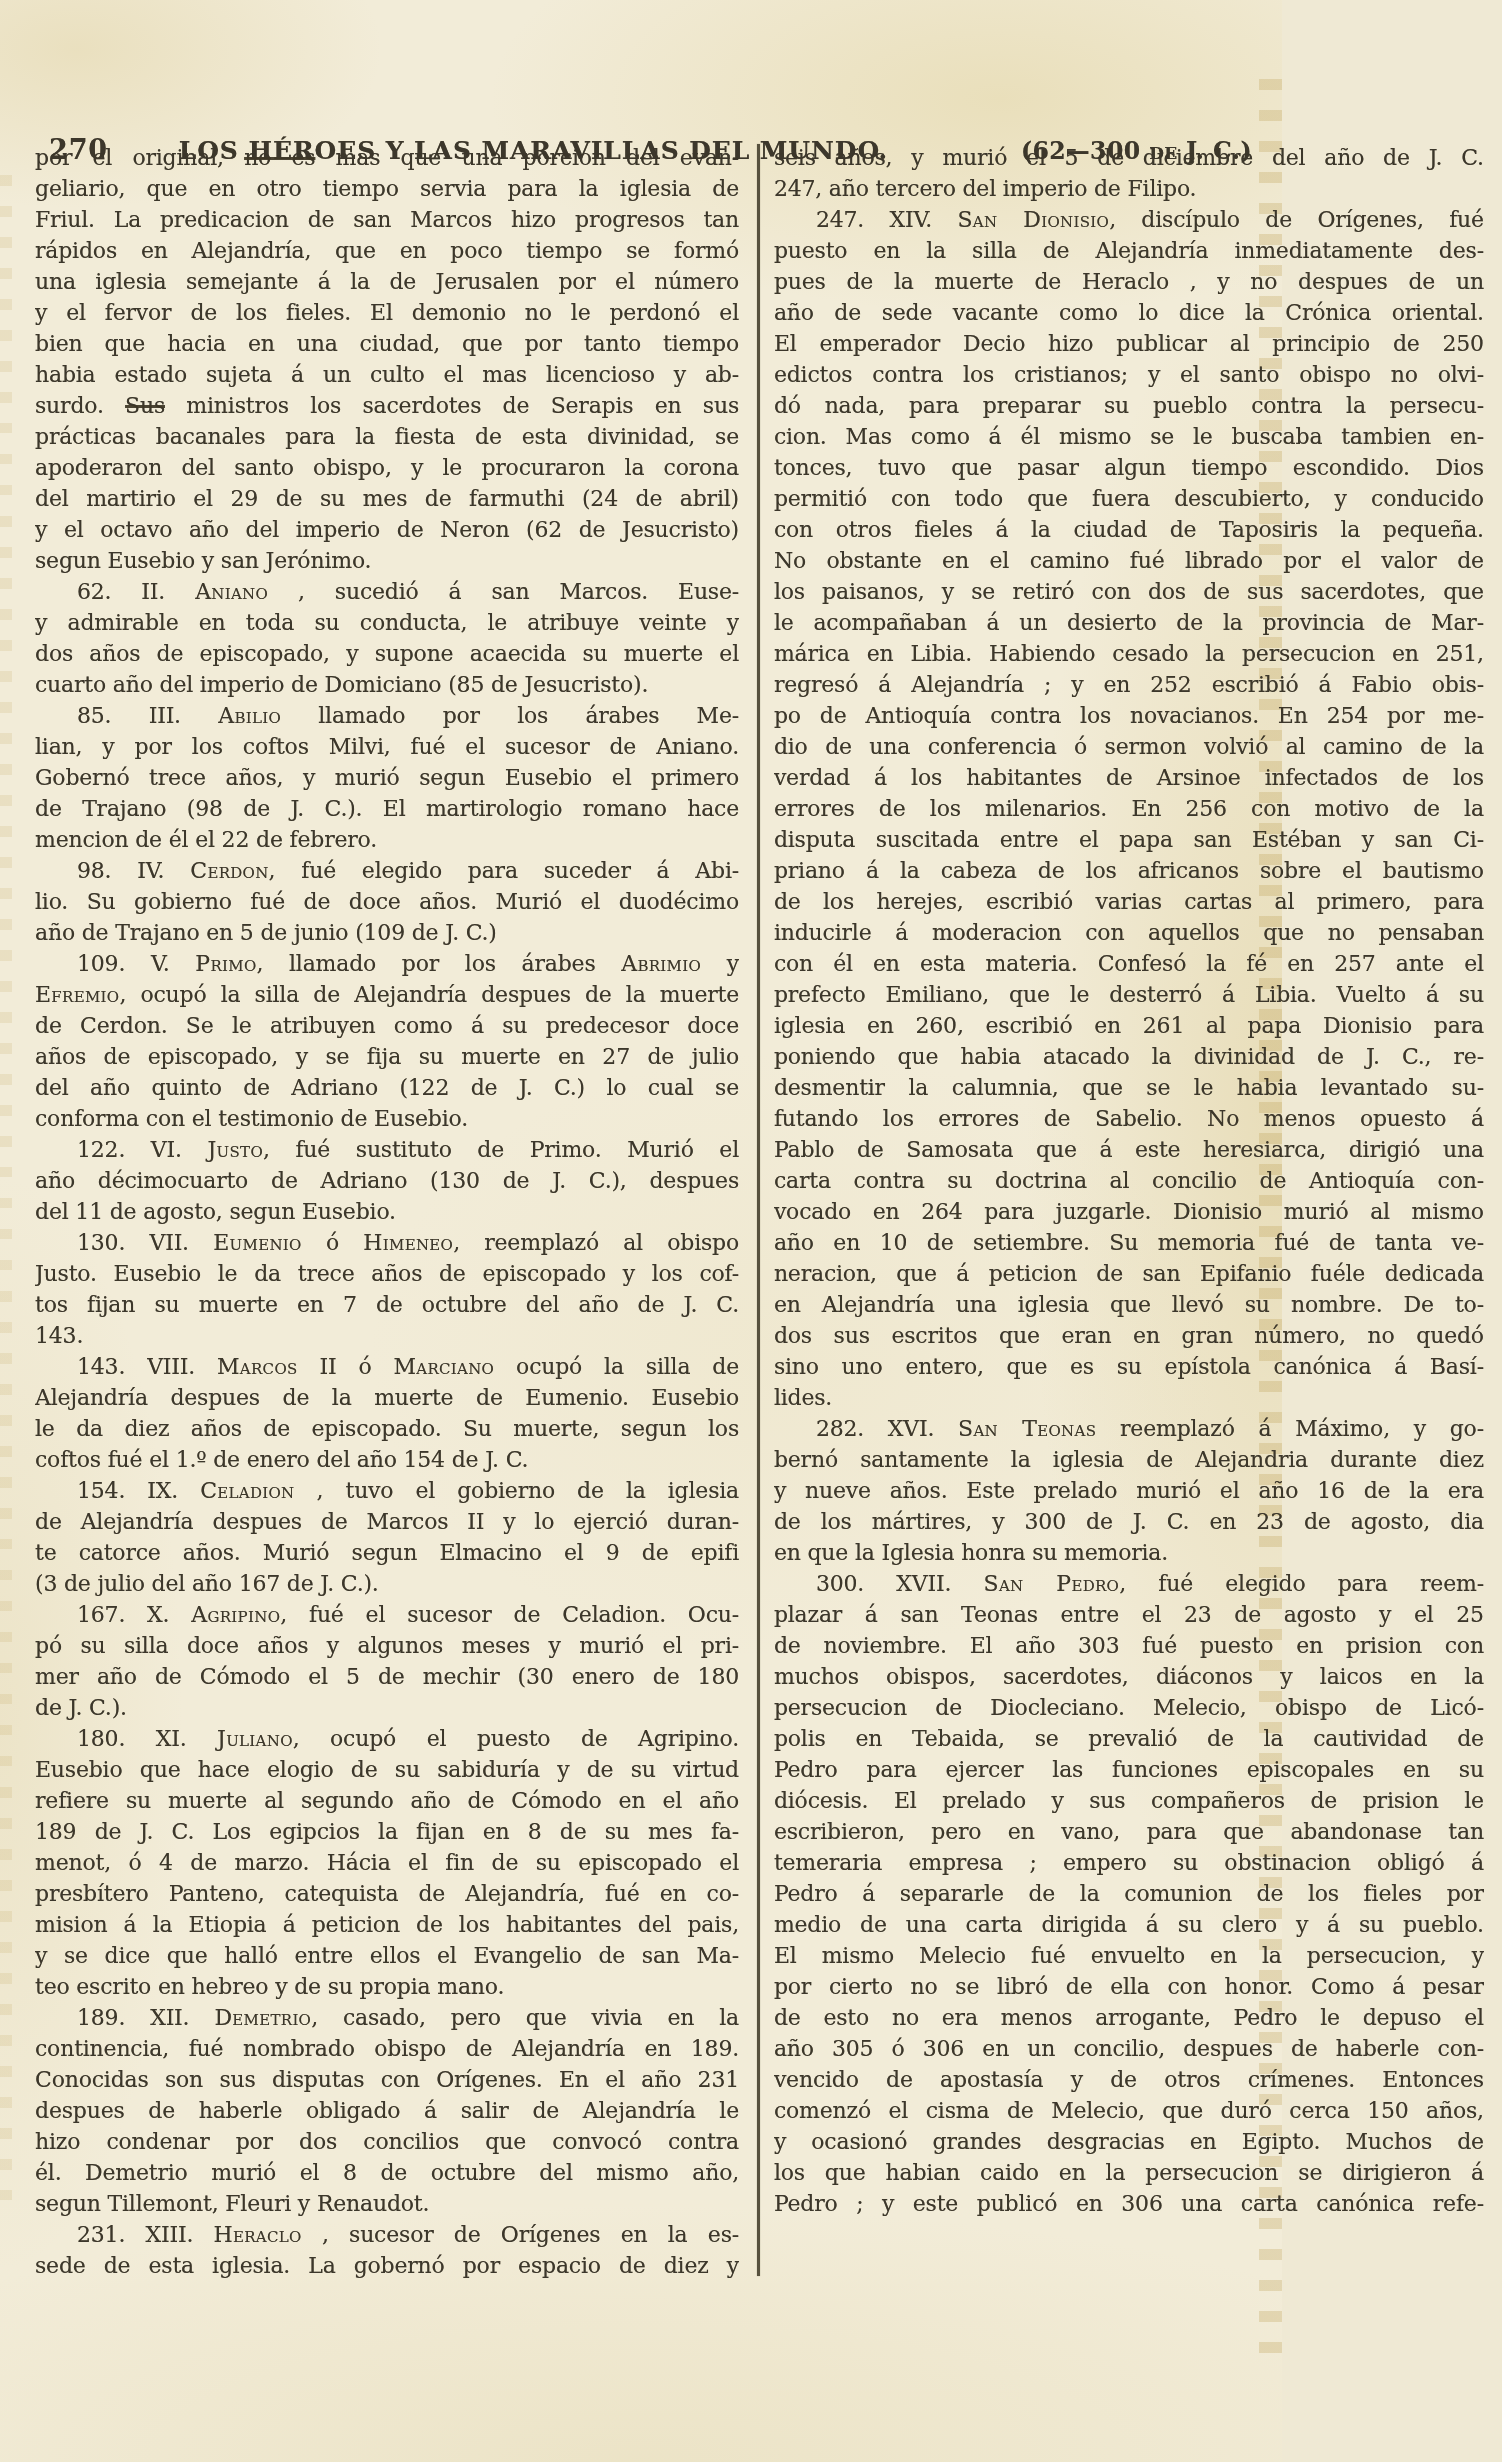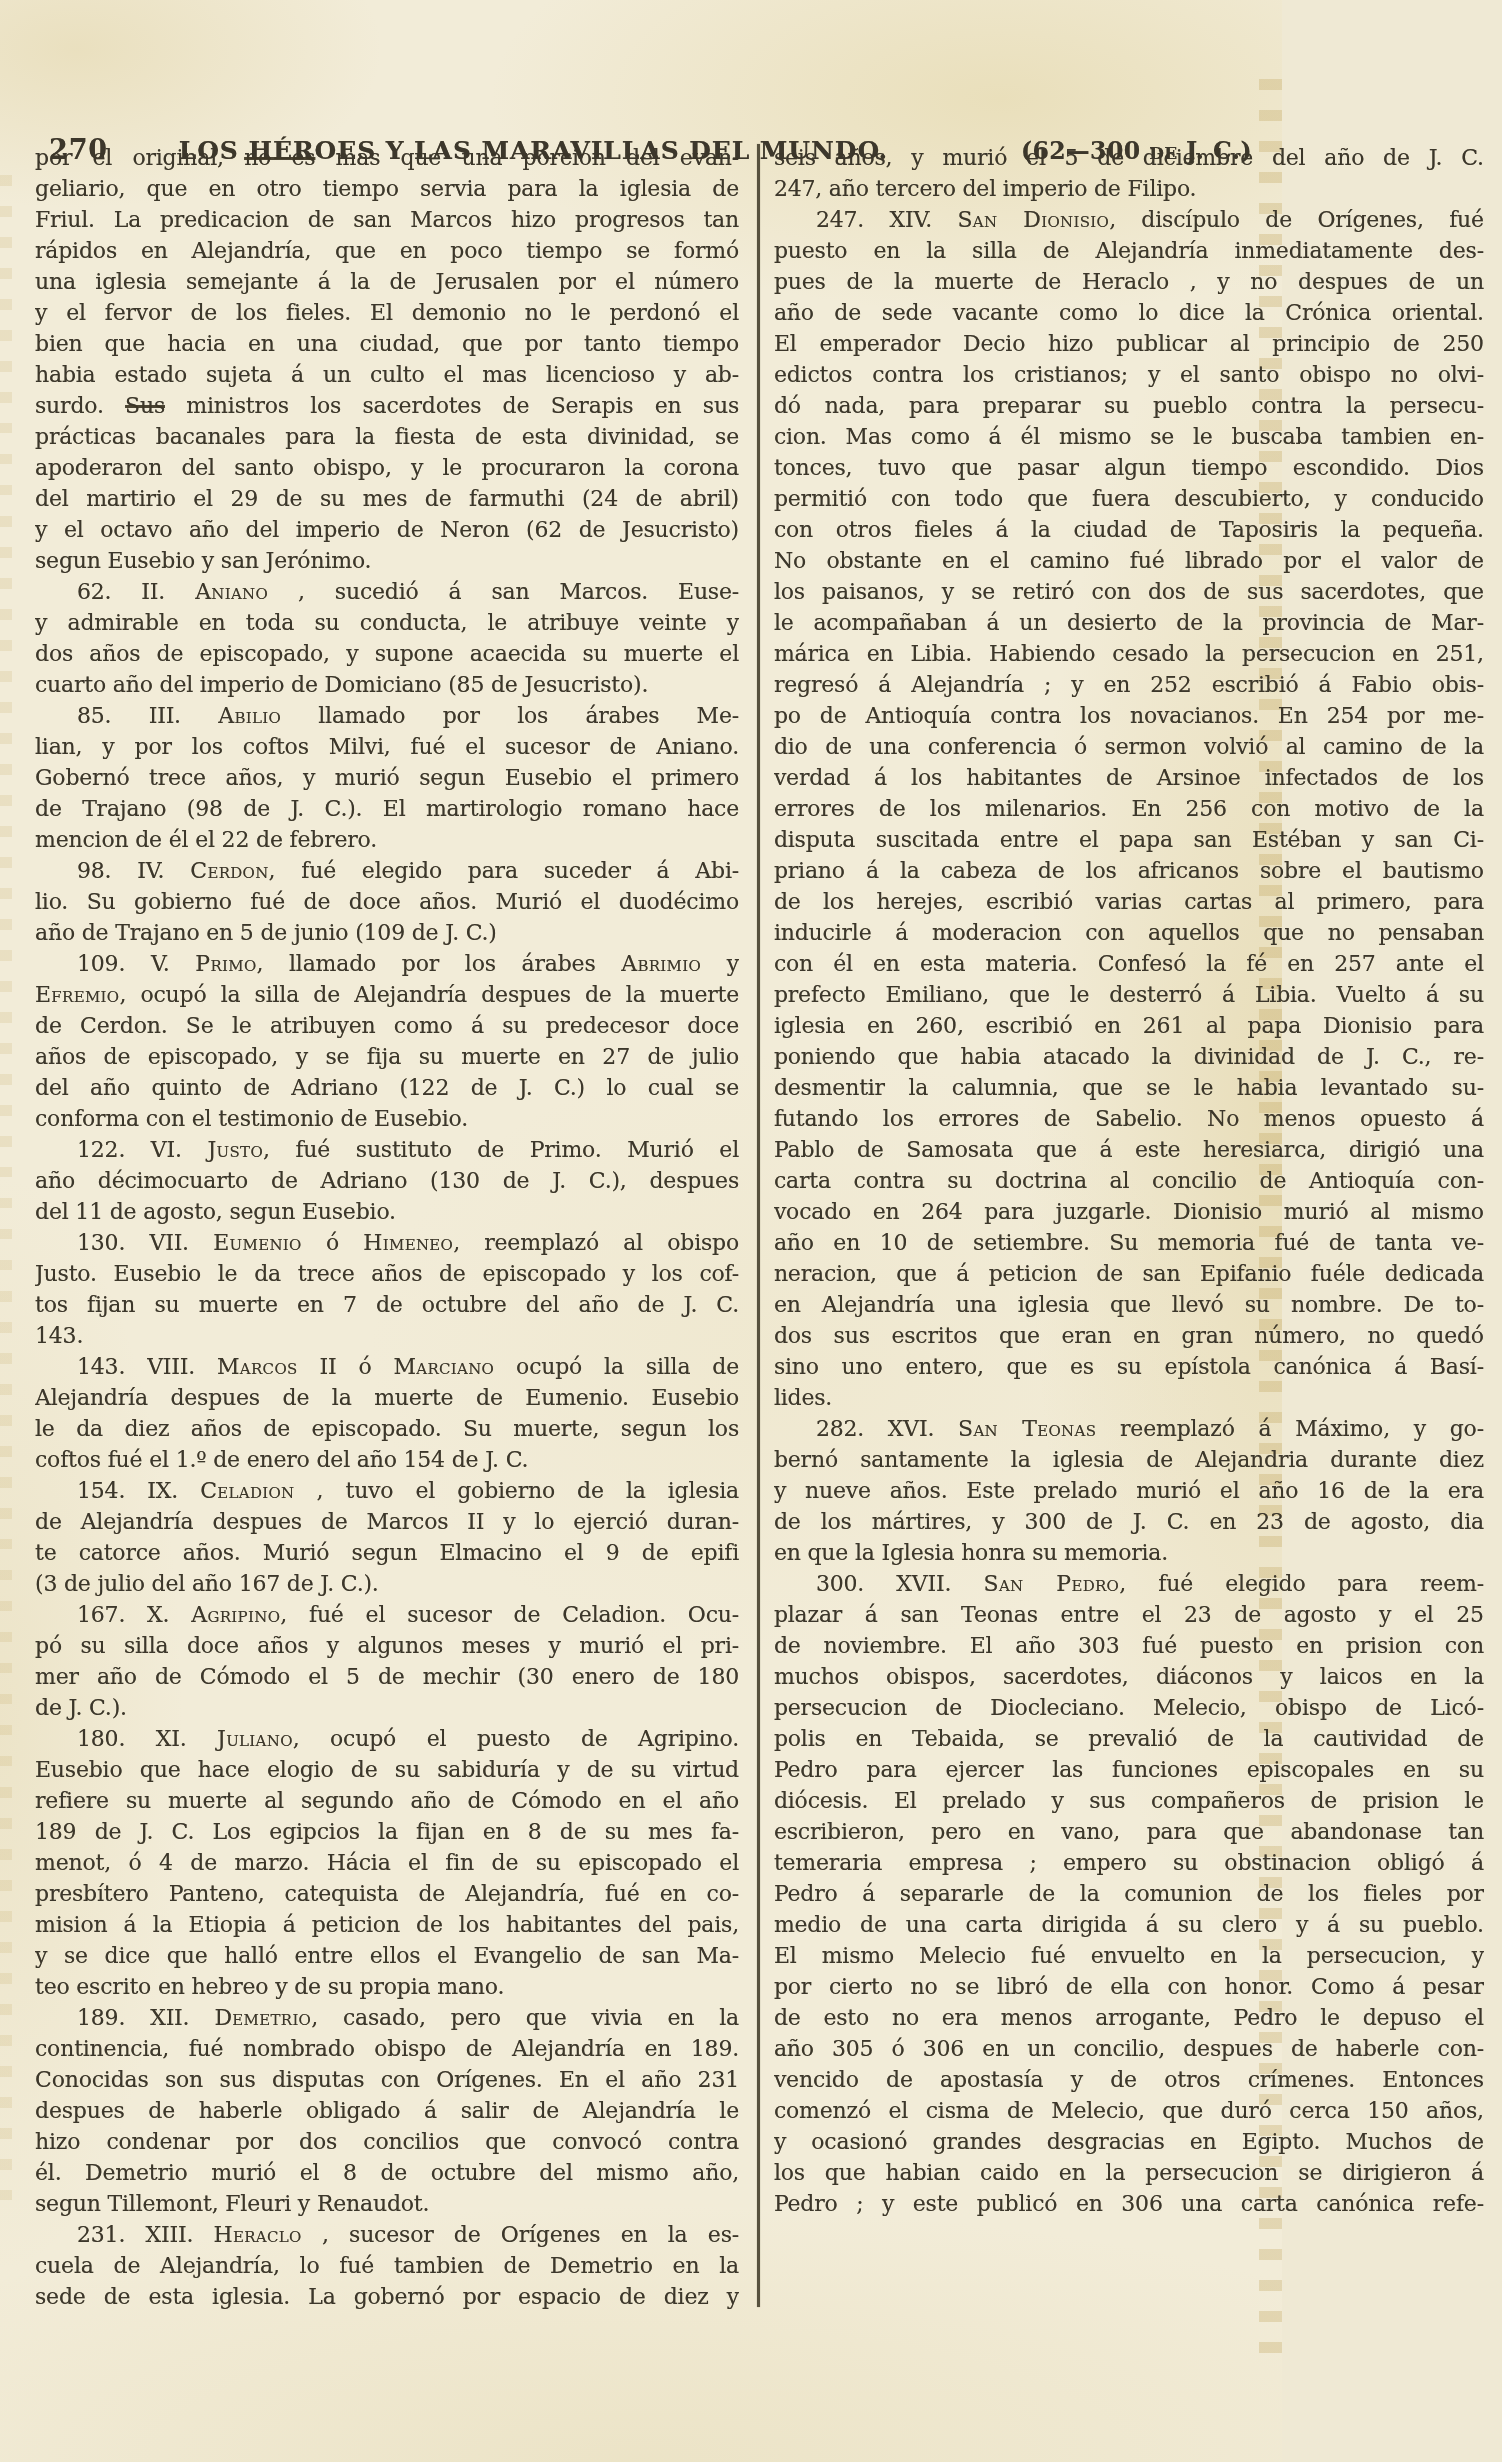--- a/index.html
+++ b/index.html
@@ -175,21 +175,20 @@
           <div class="line indent">189. XII. <span class="sc">Demetrio</span>, casado, pero que vivia en la</div>
           <div class="line">continencia, fué nombrado obispo de Alejandría en 189.</div>
           <div class="line">Conocidas son sus disputas con Orígenes. En el año 231</div>
           <div class="line">despues de haberle obligado á salir de Alejandría le</div>
           <div class="line">hizo condenar por dos concilios que convocó contra</div>
           <div class="line">él. Demetrio murió el 8 de octubre del mismo año,</div>
           <div class="line last">segun Tillemont, Fleuri y Renaudot.</div>
         </div>
         <div class="para">
           <div class="line indent">231. XIII. <span class="sc">Heraclo</span> , sucesor de Orígenes en la es-</div>
-          <div class="line">cuela de Alejandría, lo fué tambien de Demetrio en la</div>
           <div class="line">sede de esta iglesia. La gobernó por espacio de diez y</div>
         </div>
       </div>
     <div class="divider"></div>
     <div class="col right">
         <div class="para">
           <div class="line">seis años, y murió el 5 de diciembre del año de J. C.</div>
           <div class="line last">247, año tercero del imperio de Filipo.</div>
         </div>
         <div class="para">

